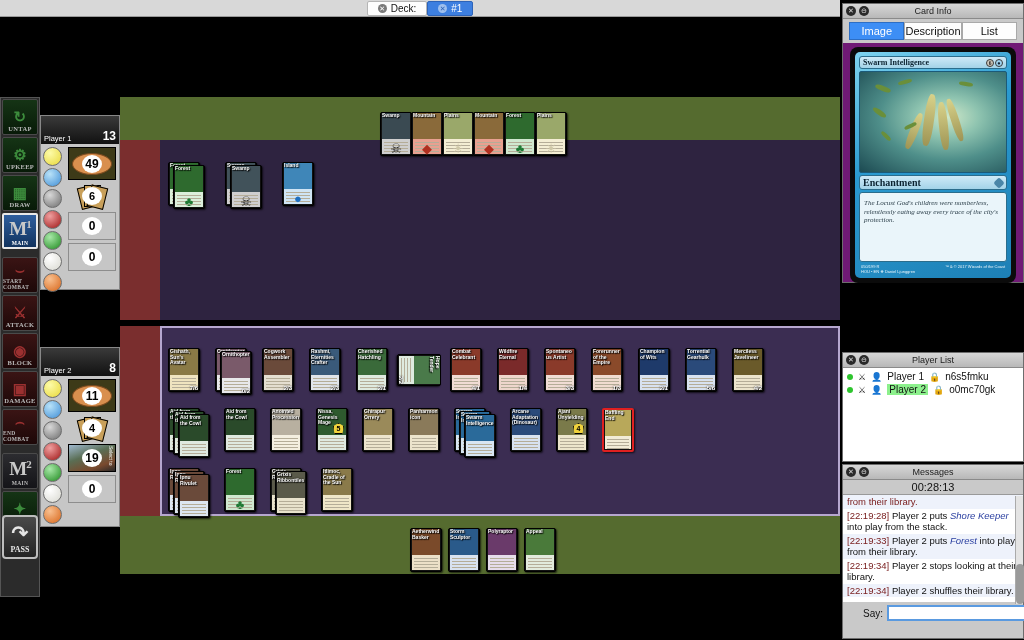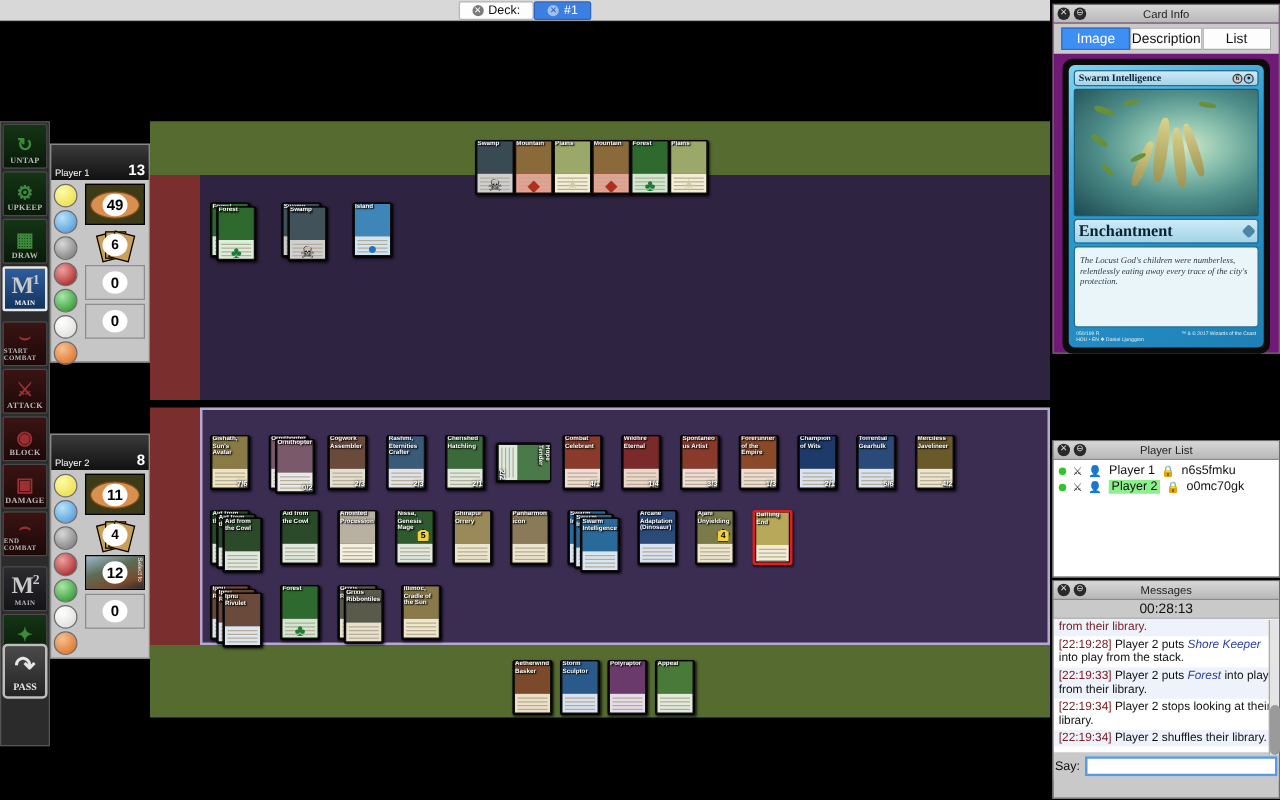--- a/index.html
+++ b/index.html
@@ -242,21 +242,21 @@
       radial-gradient(ellipse at 60% 45%, #cfe8c9 0%, #8fc4b0 25%, #4f8f8a 55%, #1c4a52 100%);
     position: relative; overflow: hidden;
   }
   .bug { position: absolute; background: #6a8f3a; border-radius: 40%; transform: rotate(20deg); }
   .claw {
     position: absolute; background: linear-gradient(#d8d28a,#9e9454);
     border-radius: 40%;
   }
   .mtg-type {
     background: linear-gradient(#cfeaf7,#a3d3e8); border: 1px solid #2b6d8c;
-    border-radius: 3px; font-size: 13px; font-weight: bold; color: #0b2230;
+    border-radius: 3px; font-size: 10px; font-weight: bold; color: #0b2230;
     padding: 1px 3px; display: flex; justify-content: space-between; align-items: center;
     font-family: "Liberation Serif", serif;
   }
   .setsym { width: 8px; height: 8px; background: #4a86a8; border-radius: 2px; transform: rotate(45deg); }
   .mtg-text {
     flex: 1; background: #eaf5fa; border: 1px solid #2b6d8c; border-radius: 3px;
     padding: 3px 4px; font-size: 7px; line-height: 8.5px; color: #0c1a22;
     font-family: "Liberation Serif", serif;
   }
   .mtg-text .flavor { font-style: italic; margin-top: 3px; color: #2a3d48; }
@@ -279,21 +279,21 @@
   #messages { top: 464px; height: 175px; }
   #clock { text-align: center; font-size: 11px; color: #111; background: #c9c9c9; padding: 1px 0; }
   #msgbody {
     height: 108px; background: #fff; overflow: hidden; border-top: 1px solid #999;
     font-size: 9.5px; line-height: 11.5px; color: #7a2020;
   }
   .msg { padding: 1px 4px; }
   .msg:nth-child(odd) { background: #eef2fb; }
   .msg i { color: #2a3fa0; font-style: italic; }
   .msg .blk { color: #111; }
-  #sayrow { display: flex; align-items: center; gap: 4px; padding: 3px 1px; background: #c9c9c9; }
+  #sayrow { display: flex; align-items: center; gap: 4px; padding: 3px 20px; background: #c9c9c9; }
   #sayrow label { font-size: 10px; color: #111; }
   #sayinput {
     flex: 1; height: 16px; border: 2px solid #5a9ae0; background: #fff;
     font-size: 10px; padding: 0 3px; outline: none;
   }
   #scroll {
     position: absolute; right: 0; top: 31px; width: 8px; height: 108px; background: #e4e4e4;
     border-left: 1px solid #aaa;
   }
   #scroll .thumb { position: absolute; bottom: 0; width: 8px; height: 40px; background: #9a9a9a; border-radius: 4px; }
@@ -437,21 +437,21 @@
             </span>
         </div>
         <div class="handfan">
           <span class="c"></span>
             <span class="c"></span>
             <span class="c"></span>
           <span class="num pill">4</span>
         </div>
         <div class="slot img">
           <span class="sidetxt">Select to</span>
-          <span class="pill">12</span>
+          <span class="pill">19</span>
         </div>
         <div class="slot">
           <span class="pill">0</span>
         </div>
       </div>
     </div>
   </div>
 
   <div id="cards-layer">
       <div class="card" style="left: 380px; top: 95px; z-index: 10;">

